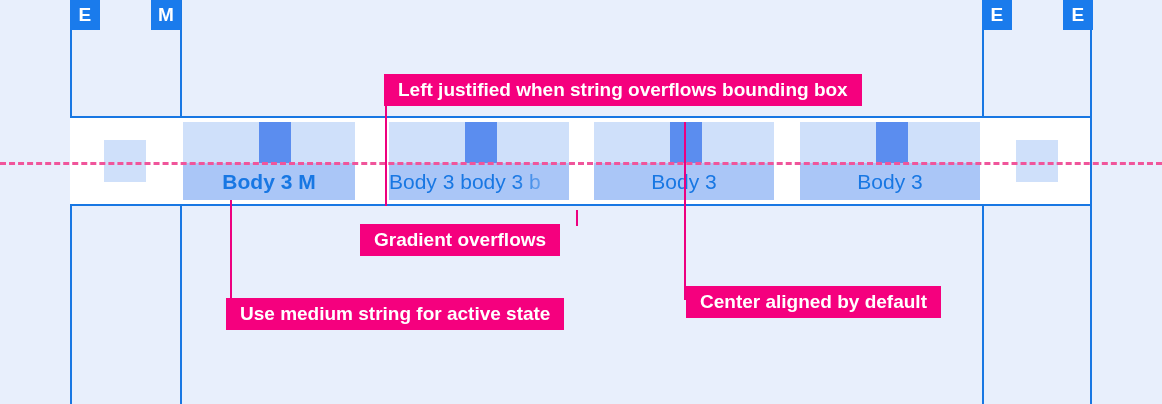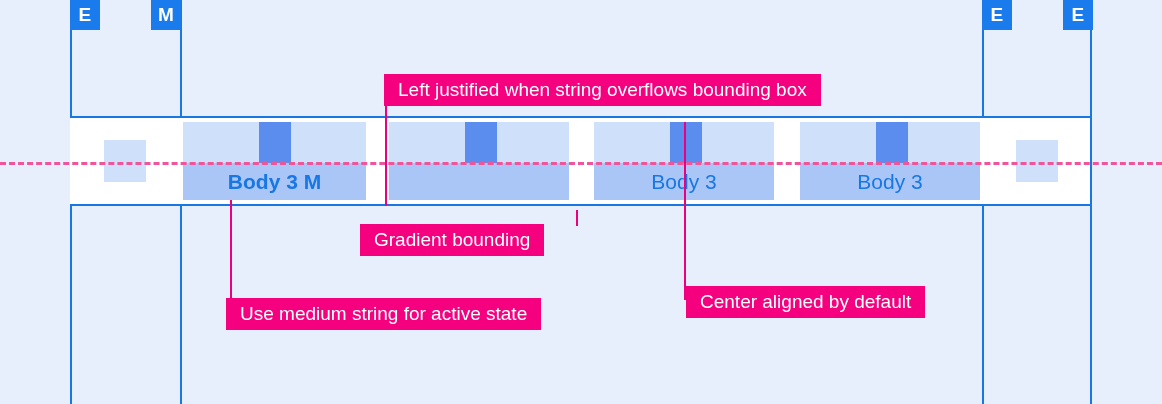--- a/index.html
+++ b/index.html
@@ -129,21 +129,21 @@
     background: #ED0080;
   }
   .leader-v { width: 2px; }
 
   
   .note {
     position: absolute;
     background: #F5007E;
     color: #FFFFFF;
     font-size: 19px;
-    font-weight: normal;
+    font-weight: bold;
     line-height: 32px;
     height: 32px;
     padding: 0 14px;
     white-space: nowrap;
     box-sizing: border-box;
   }
 </style>
 </head>
 <body>
 
@@ -165,31 +165,32 @@
   </div>
   <div class="vguide-marker" style="left:1063px;">
     <span>E</span>
   </div>
 
   <div id="panel" style="left:70px; top:116px; width:1020px; height:90px;">
     <div class="endcap" style="left:34px;  top:22px;"></div>
     <div class="endcap" style="left:946px; top:22px;"></div>
   </div>
 
-  <div class="tab" style="left:183px; width:172px;padding-left:11px;">
+  <div class="tab" style="left:183px; width:172px;">
     <div class="tab-top"></div>
     <div class="tab-icon" style="left:76px;"></div>
     <div class="tab-bottom"></div>
     <div class="tab-label active">Body 3 M</div>
   </div>
 
   <div class="tab" style="left:389px; width:180px;">
     <div class="tab-top"></div>
     <div class="tab-icon" style="left:76px;"></div>
     <div class="tab-bottom"></div>
+    <div class="tab-label truncating">Body 3 body 3 b</div>
   </div>
 
   <div class="tab" style="left:594px; width:180px;">
     <div class="tab-top"></div>
     <div class="tab-icon" style="left:76px;"></div>
     <div class="tab-bottom"></div>
     <div class="tab-label">Body 3</div>
   </div>
 
   <div class="tab" style="left:800px; width:180px;">
@@ -207,21 +208,21 @@
 
   <div class="leader leader-v" style="left:230px; top:200px; height:100px;"></div>
 
   <div class="leader leader-v" style="left:684px; top:122px; height:178px;"></div>
 
   <div class="note" style="left:384px; top:74px;">
     <span>Left justified when string overflows bounding box</span>
   </div>
 
   <div class="note" style="left:360px; top:224px;">
-    <span>Gradient bounding</span>
+    <span>Gradient overflows</span>
   </div>
 
   <div class="note" style="left:226px; top:298px;">
     <span>Use medium string for active state</span>
   </div>
 
   <div class="note" style="left:686px; top:286px;">
     <span>Center aligned by default</span>
   </div>
 

